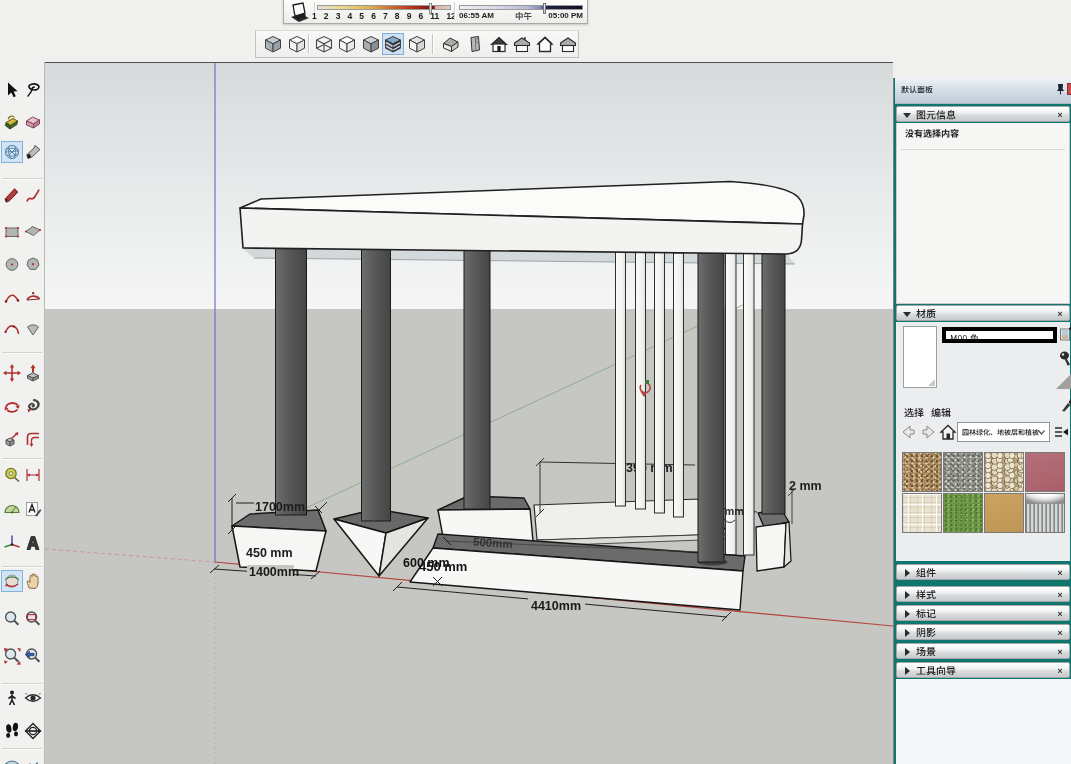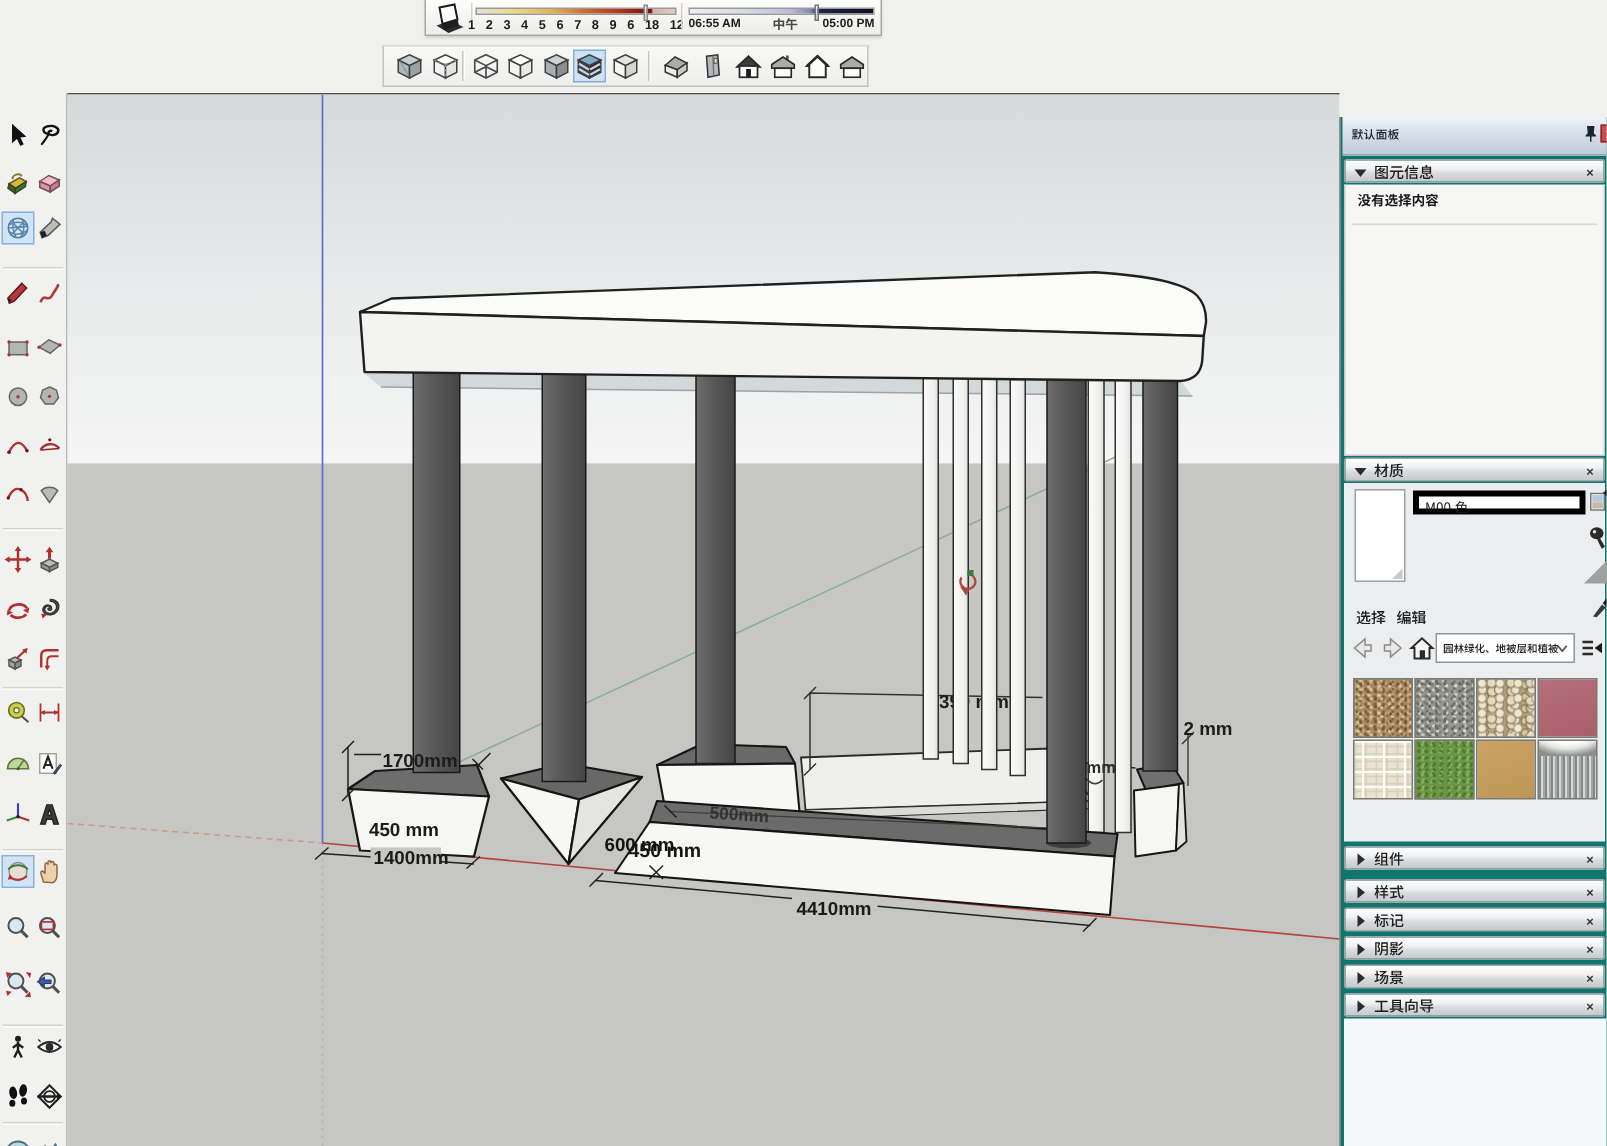--- a/index.html
+++ b/index.html
@@ -88,21 +88,21 @@
 <span>1</span>
 <span>2</span>
 <span>3</span>
 <span>4</span>
 <span>5</span>
 <span>6</span>
 <span>7</span>
 <span>8</span>
 <span>9</span>
 <span>6</span>
-<span>18</span>
+<span>11</span>
 <span>12</span>
 </div>
 <div class="sep" style="left:170px"></div>
 <div id="time-track">
         <div id="time-handle"></div>
       </div>
 <div id="time-labels">
 <span class="latin" style="left:0;top:0">06:55 AM</span>
 <span class="cjk" style="position:absolute;left:56px;top:1px;width:17.0px;height:8.1px;color:#4a4a4a;">
           <span class="cjk-t" style="font-size:8.5px;">中午</span>

